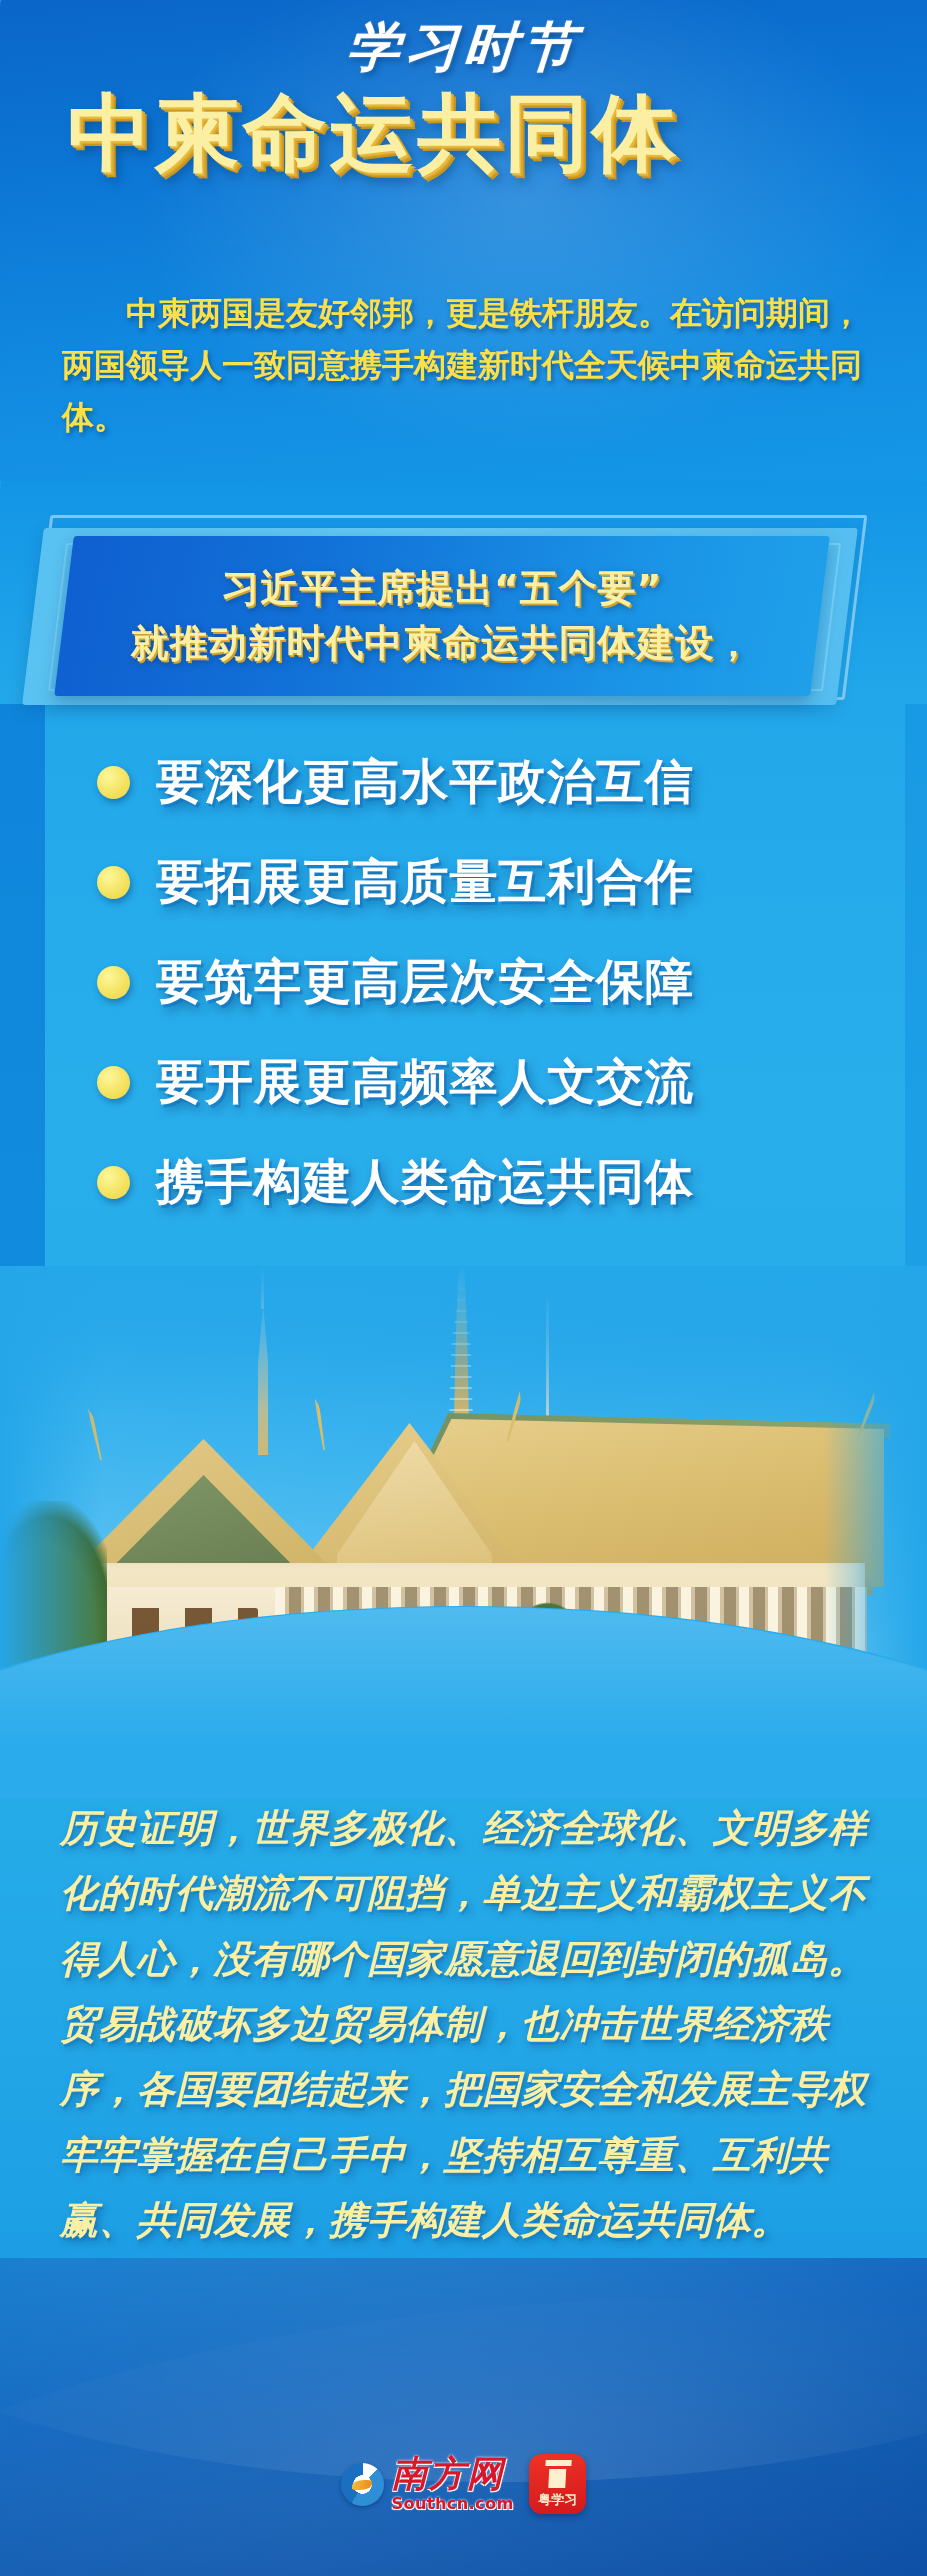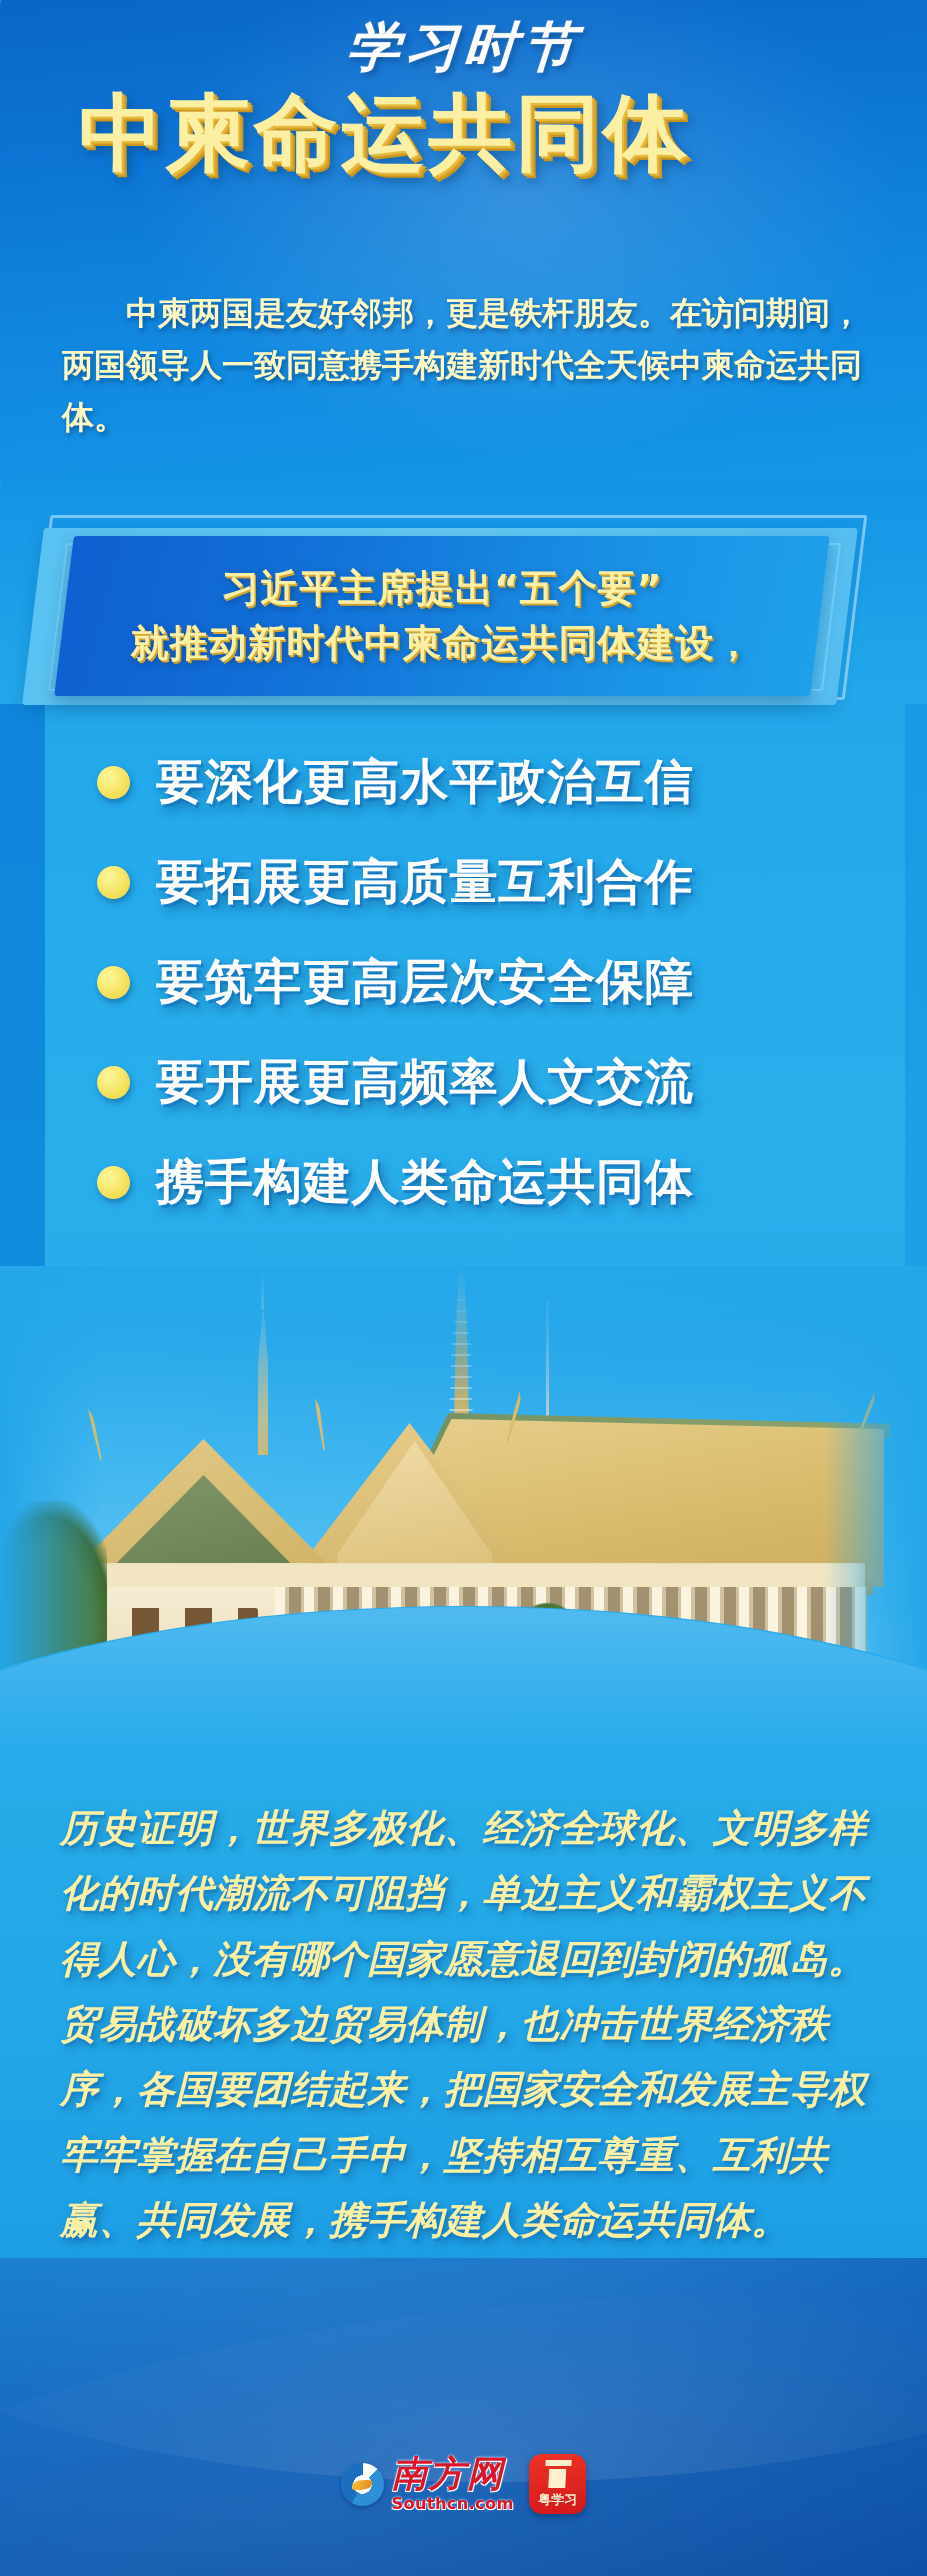--- a/index.html
+++ b/index.html
@@ -94,37 +94,37 @@
     font-family:"DejaVu Sans","Liberation Sans",sans-serif;
     font-size:53px; font-weight:bold; letter-spacing:5.2px;
     color:#ffffff;
     font-style:italic;
     text-shadow:2.6px 3.4px 6px rgba(0,40,90,.45), 0 0 1.7px rgba(255,255,255,.6);
     transform:skewX(-4deg);
   }
 
   
   .title{
-    position:absolute; top:77px; left:11px; width:747px;
+    position:absolute; top:77px; left:0; width:747px;
     text-align:center; z-index:6;
   }
   .title-text{
     display:inline-block;
     font-family:"DejaVu Sans","Liberation Sans",sans-serif;
     font-size:84px; font-weight:bold; letter-spacing:3.4px;
     color:#FBEFA4;
     text-shadow:
       1.7px 1.7px 0 #e7b93c, 3.4px 3.4px 0 #d9a72e, 5.2px 5.2px 0 #c9951f,
       6.9px 7.7px 12px rgba(4,55,110,.55);
   }
 
   
   .intro{
     position:absolute; top:288px; left:62px; width:811px; z-index:6;
-    font-size:32px; line-height:1.62; color:#fef9c3; font-weight:600;
+    font-size:32px; line-height:1.62; color:#fde047; font-weight:600;
     text-indent:2em;
     text-shadow:1.7px 2.6px 5.2px rgba(4,50,104,.55);
   }
 
   
   .banner-wrap{ position:absolute; left:0; top:512px; width:927px; height:203px; z-index:6; }
   
   .banner-outline{
     position:absolute; left:39px; top:3.4px; width:817px; height:185px;
     border:3.4px solid rgba(210,240,255,.55);

